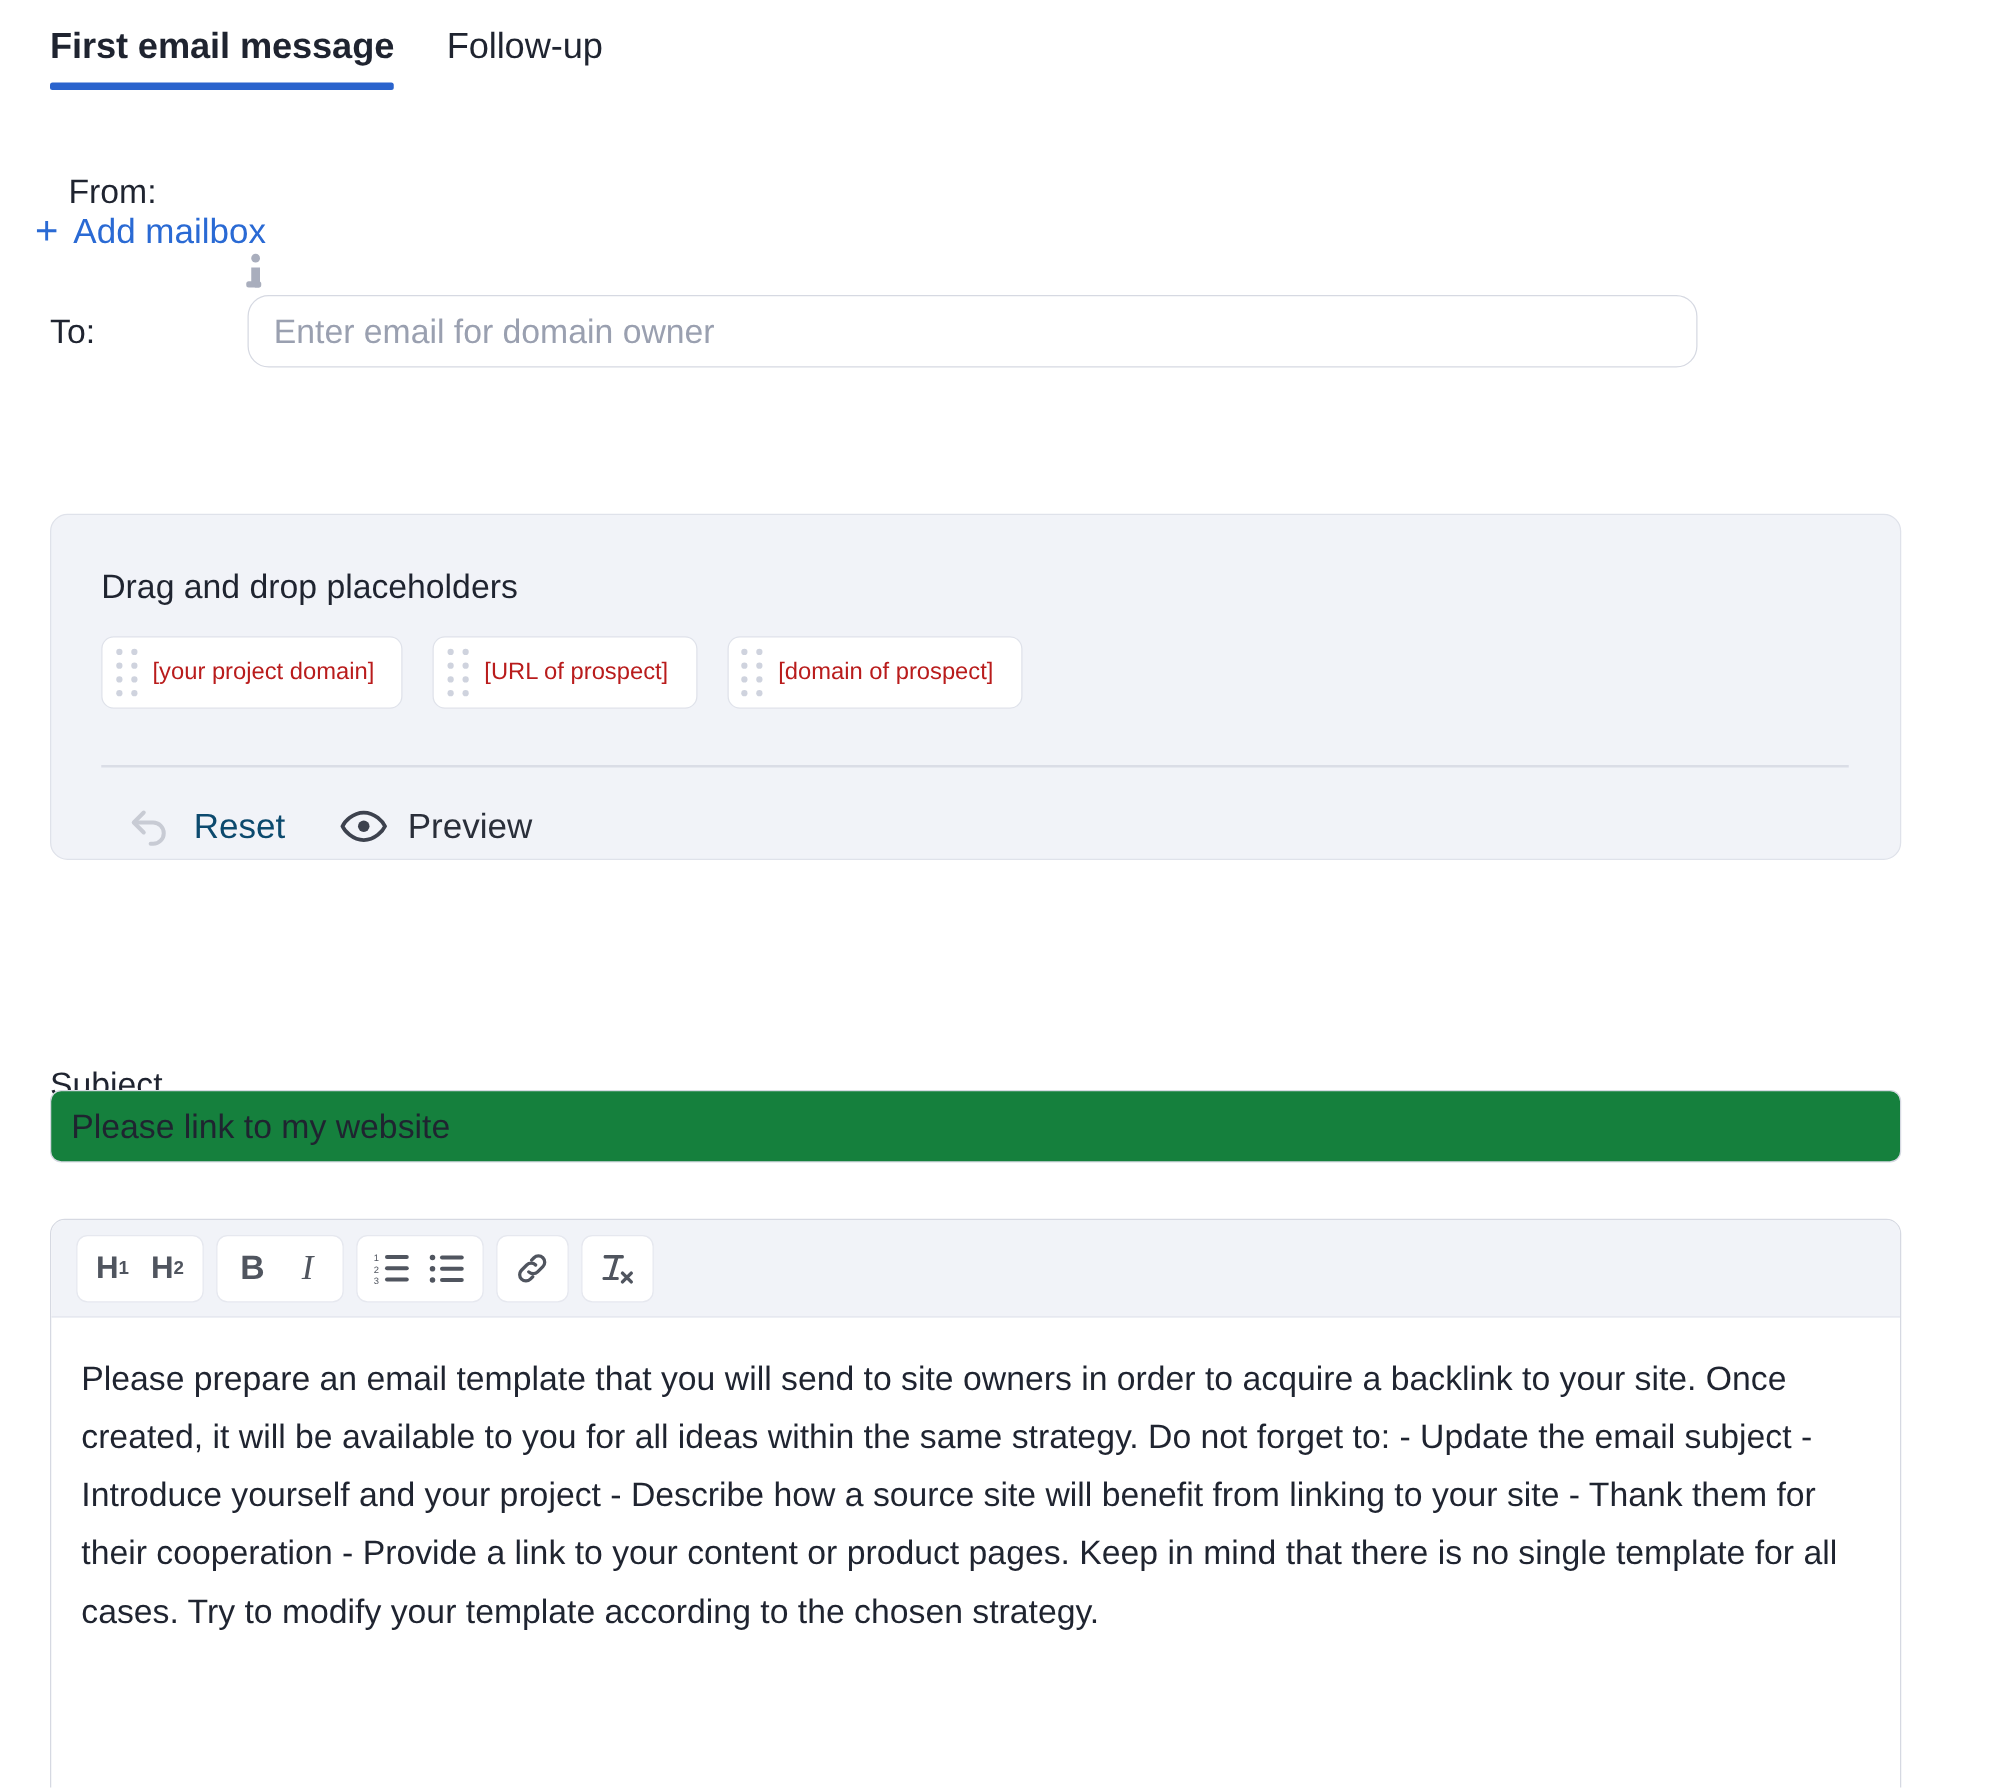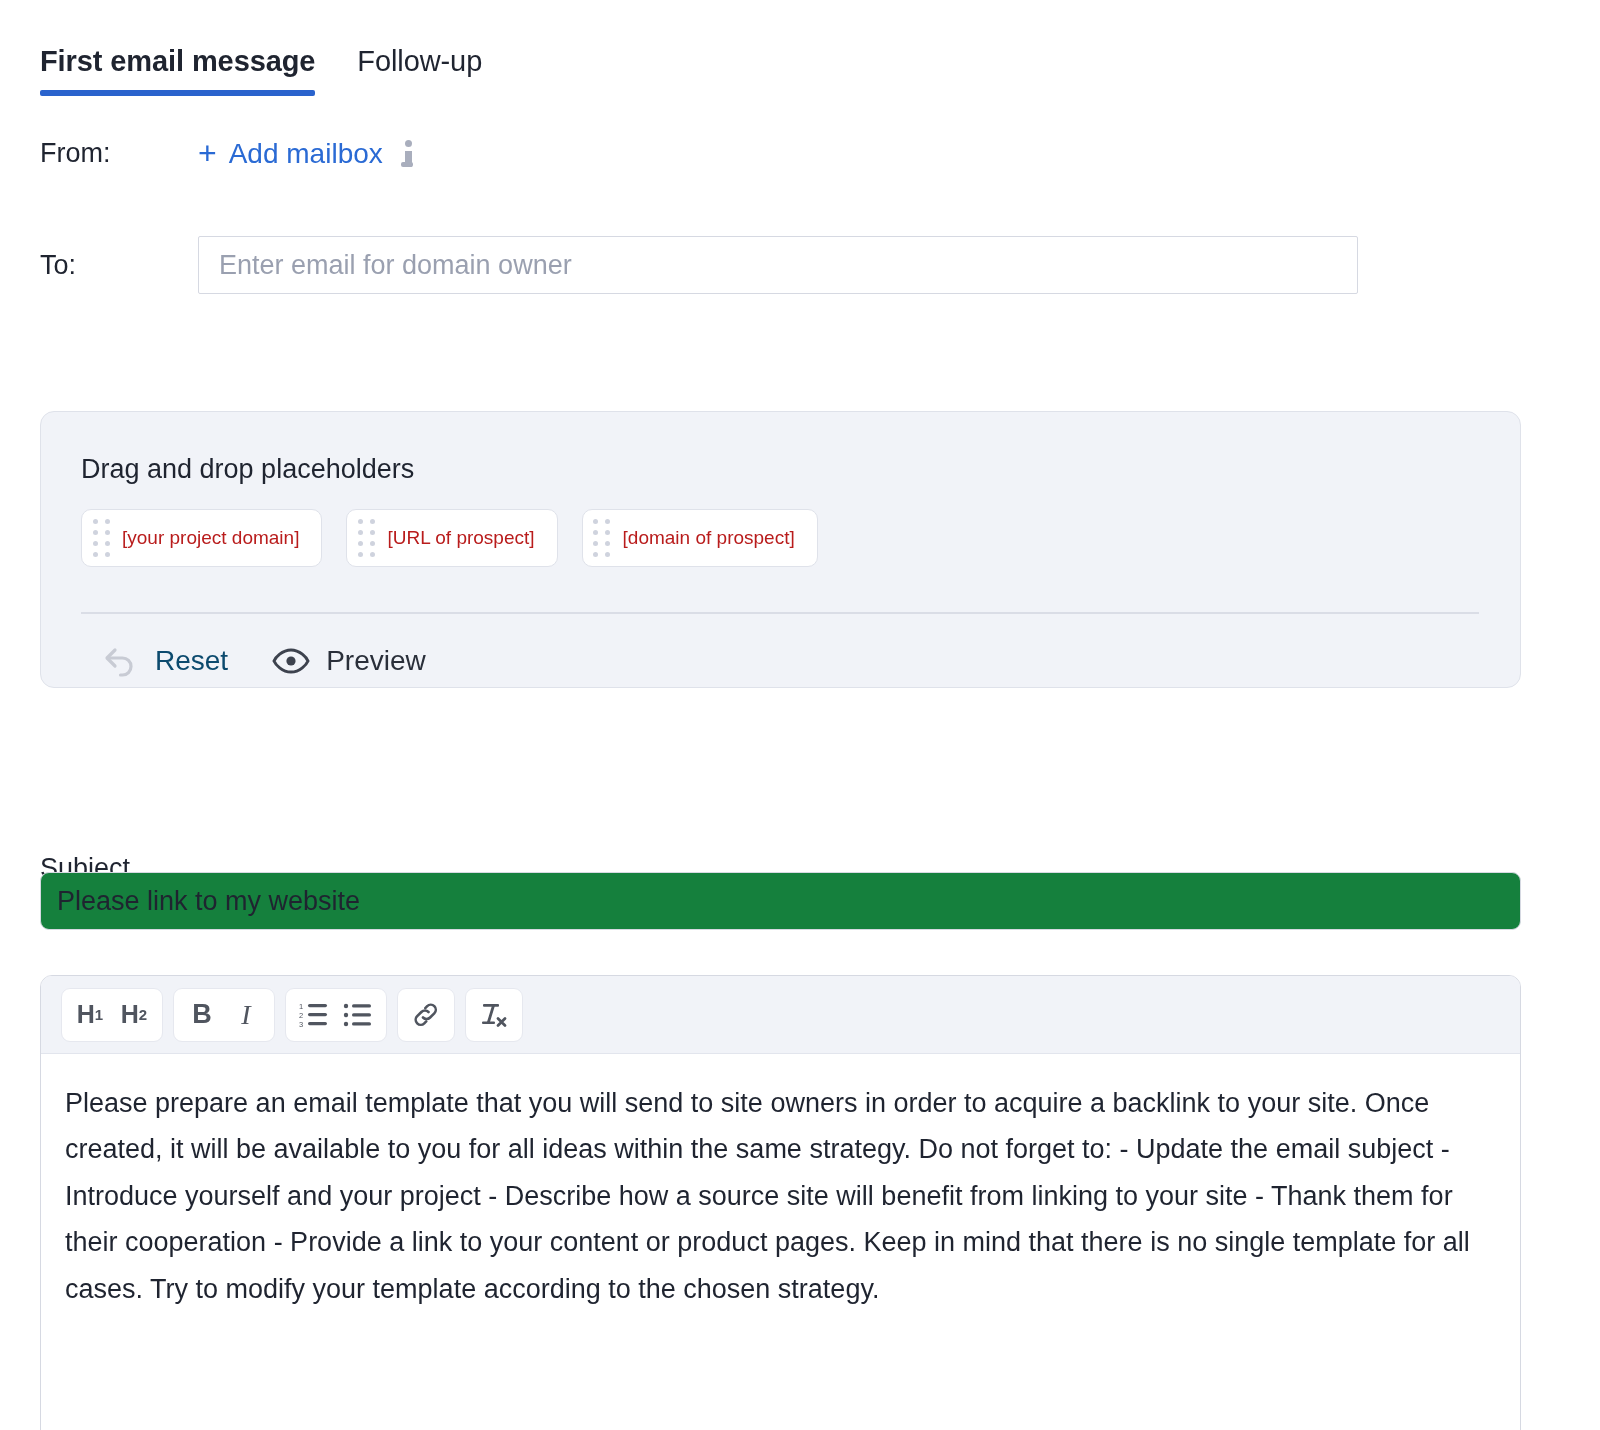--- a/index.html
+++ b/index.html
@@ -17,33 +17,32 @@
   
   .tabbar {
     position: absolute; left: 40px; top: 22px;
     display: flex; align-items: flex-start; gap: 42px;
   }
   .tab {
     font-size: 29px; line-height: 1.1;
     color: #1f2430; padding-bottom: 18px;
     position: relative; cursor: pointer;
     letter-spacing: -0.1px;
-    margin-top: 24px;
   }
   .tab.active { font-weight: 700; }
   .tab.active::after {
     content: ""; position: absolute; left: 0; right: 0; bottom: 0;
     height: 6px; background: #2a63cd; border-radius: 2px;
   }
   .tab.inactive { font-weight: 400; }
 
   
   .from-row {
-    position: absolute; left: 40px; top: 138px;
-    display: flex; align-items: flex-start;
+    position: absolute; left: 28px; top: 138px;
+    display: flex; align-items: flex-end; flex-direction: column;
   }
   .lbl-from {
     font-size: 27px; color: #1f2430; width: 158px;
   }
   .add-mailbox {
     display: flex; align-items: center; gap: 12px;
     color: #2a6ad4; font-size: 28px; cursor: pointer;
   }
   .plus-glyph {
     font-size: 32px; line-height: 1; color: #2a6ad4; font-weight: 400;
@@ -66,21 +65,21 @@
   }
 
   
   .to-row {
     position: absolute; left: 40px; top: 236px;
     display: flex; align-items: center;
   }
   .lbl-to { font-size: 27px; color: #1f2430; width: 158px; }
   .to-input {
     width: 1160px; height: 58px;
-    border: 1.5px solid #d6d9e2; border-radius: 2px;
+    border: 1.5px solid #d6d9e2; border-radius: 17px;
     background: #fff; padding: 0 20px;
     font-size: 27px; font-family: inherit; color: #1f2430;
     outline: none;
   }
   .to-input::placeholder { color: #9aa0b0; }
 
   .chk-row {
     position: absolute; left: 198px; top: 318px;
     display: flex; align-items: center; gap: 44px;
   }

